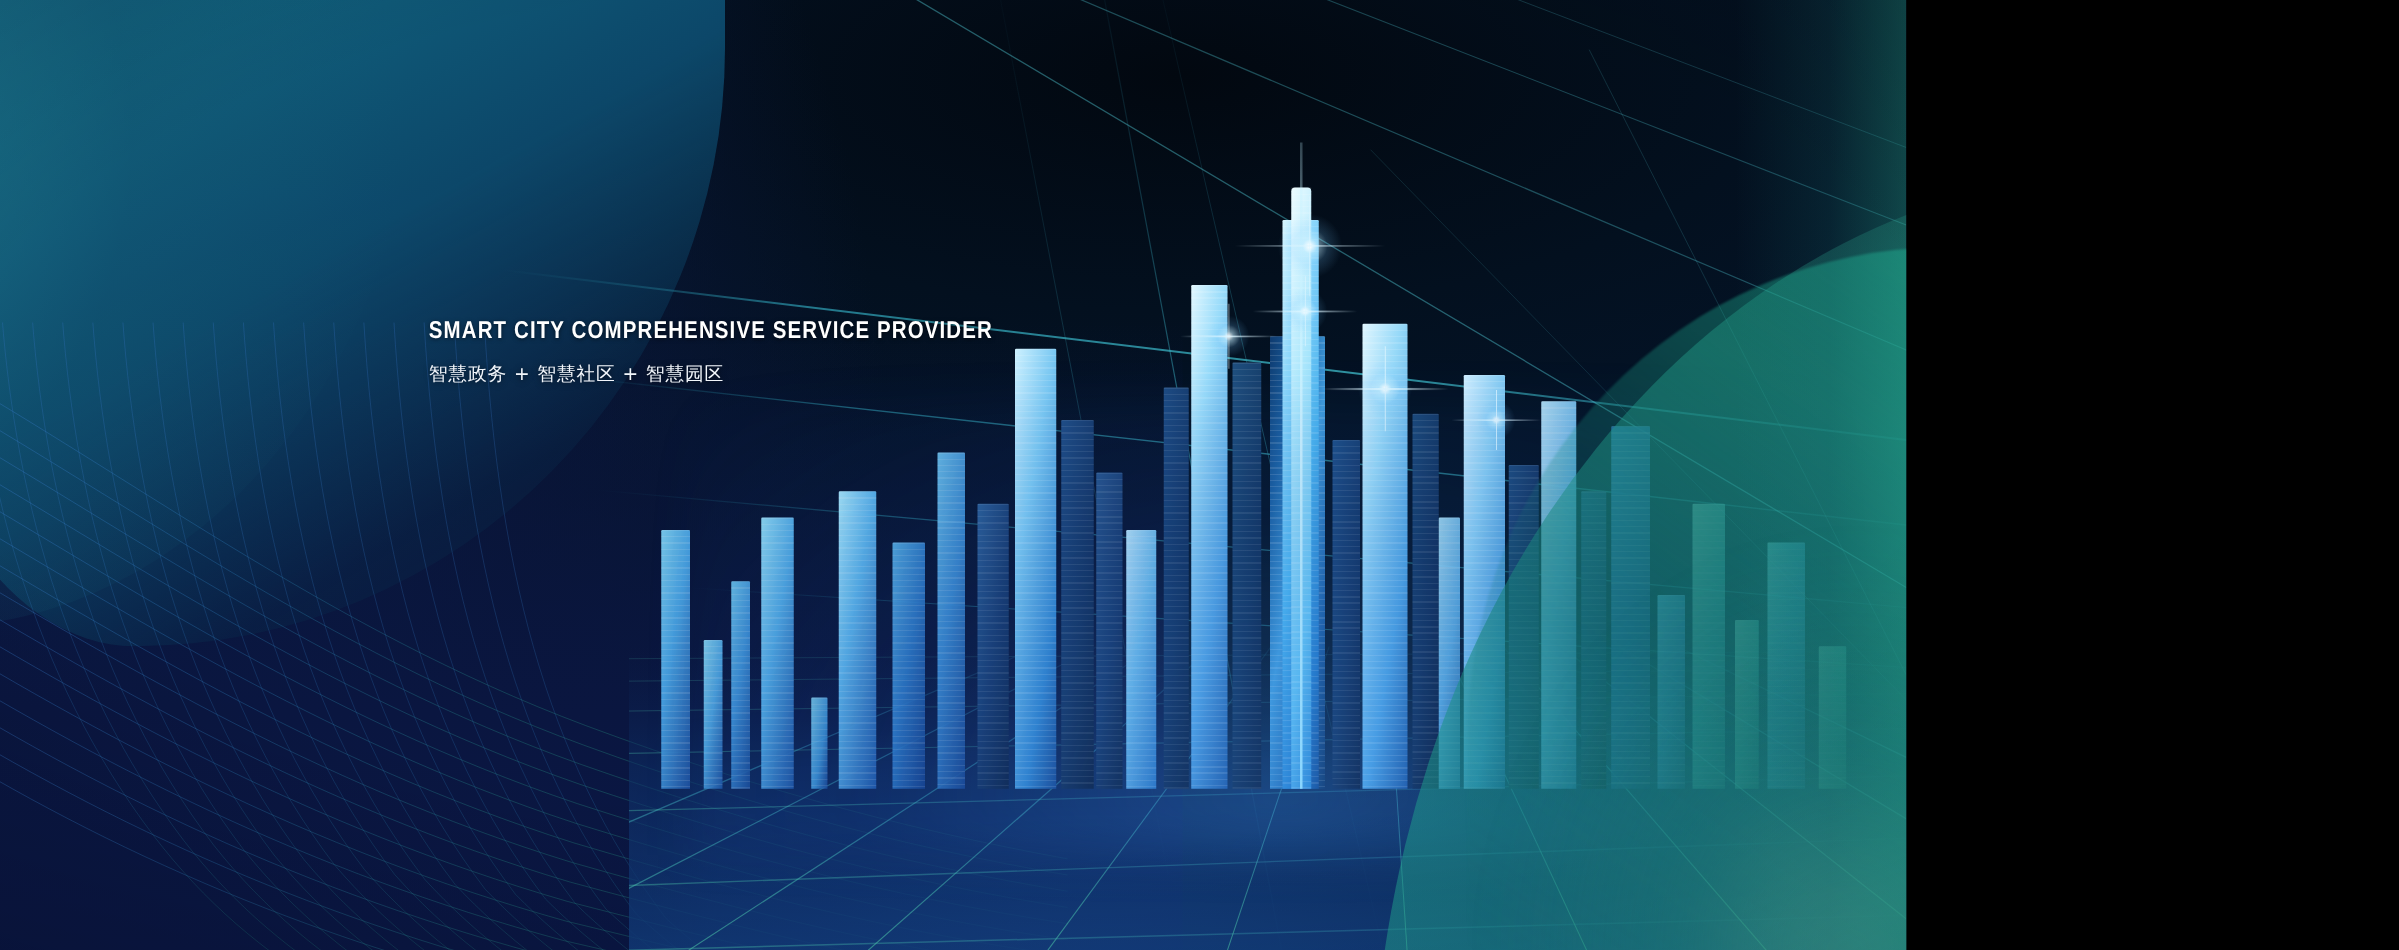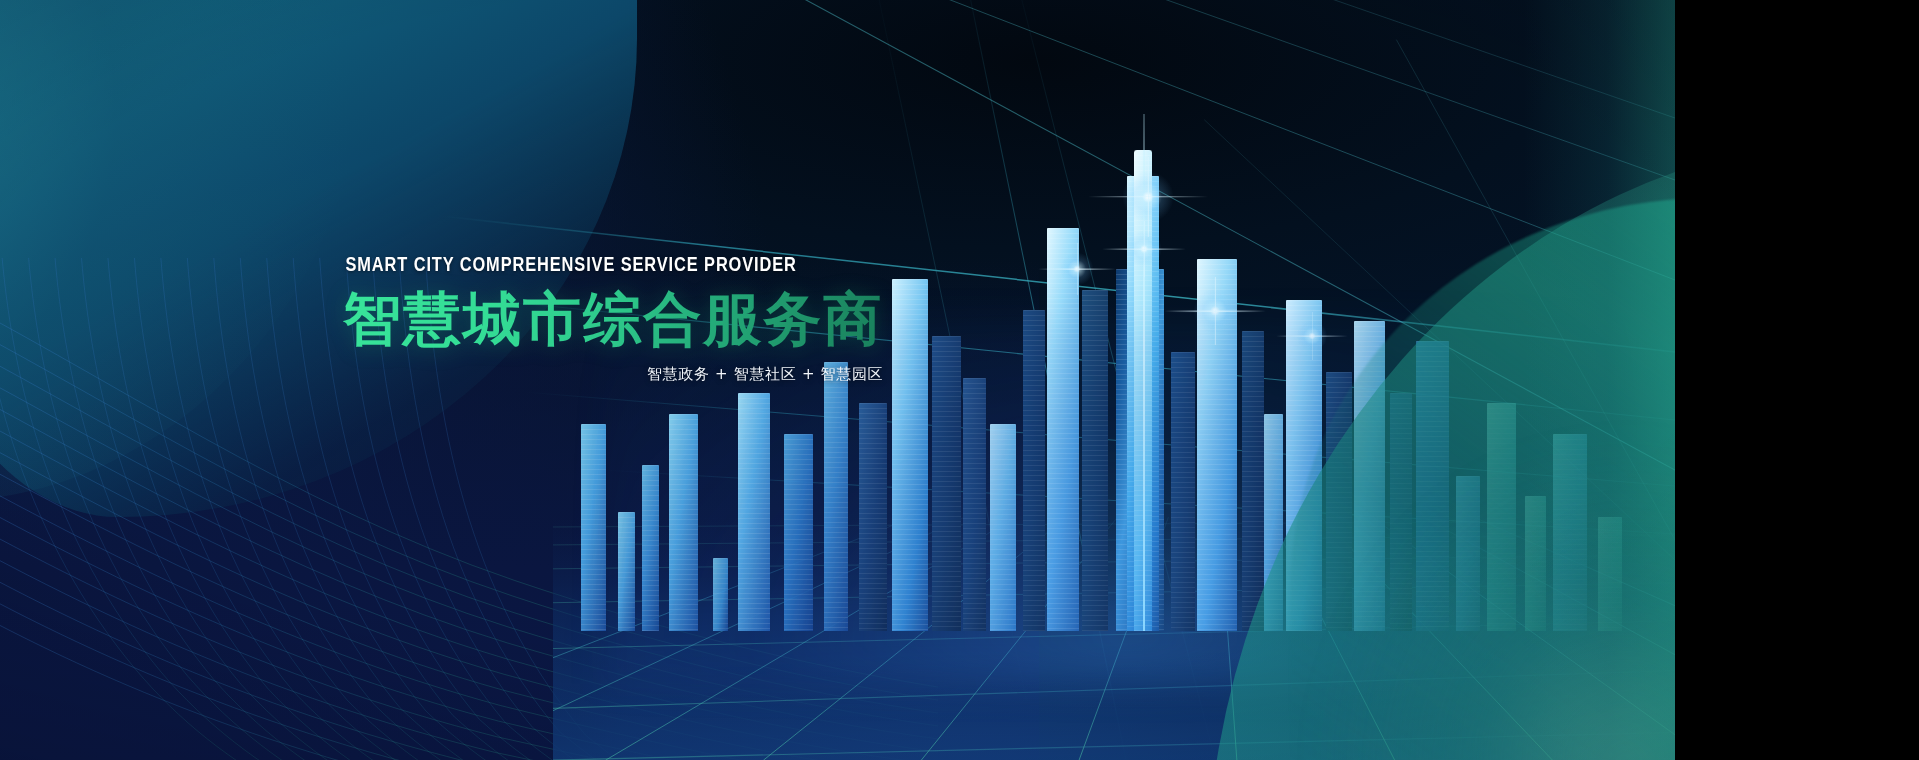--- a/index.html
+++ b/index.html
@@ -2,25 +2,24 @@
 <html><head>
 <meta charset="utf-8">
 <title>Smart City Banner</title>
 <style>
   * { margin:0; padding:0; box-sizing:border-box; }
   html,body { background:#000; }
   body { font-family:"Liberation Sans", sans-serif; }
 
   .banner {
     position:relative;
-    width:1675px;
+    width:1525px;
     height:760px;
     overflow:hidden;
     background:#0f172a;
-    text-align:right;
   }
 
   
   .bg-base {
     position:absolute; inset:0;
     background:
       radial-gradient(120% 95% at 62% 8%,  #020810 0%, #03101f 26%, #041429 48%, #061a33 70%, #081f3d 100%);
   }
   .bg-navy-left {
     position:absolute; left:0; top:0; width:48%; height:100%;
@@ -382,17 +381,16 @@
 
   <div class="swoosh-br"></div>
   <div class="swoosh-br-edge"></div>
   <div class="swoosh-br-glow"></div>
   <div class="green-right"></div>
 
   <div class="vignette"></div>
 
   <div class="content">
     <div class="eyebrow">SMART CITY COMPREHENSIVE SERVICE PROVIDER</div>
-    <h1 class="title">智慧城市综合服务商</h1>
     <div class="subtitle">智慧政务 + 智慧社区 + 智慧园区</div>
   </div>
 
 </div>
 
 </body></html>

